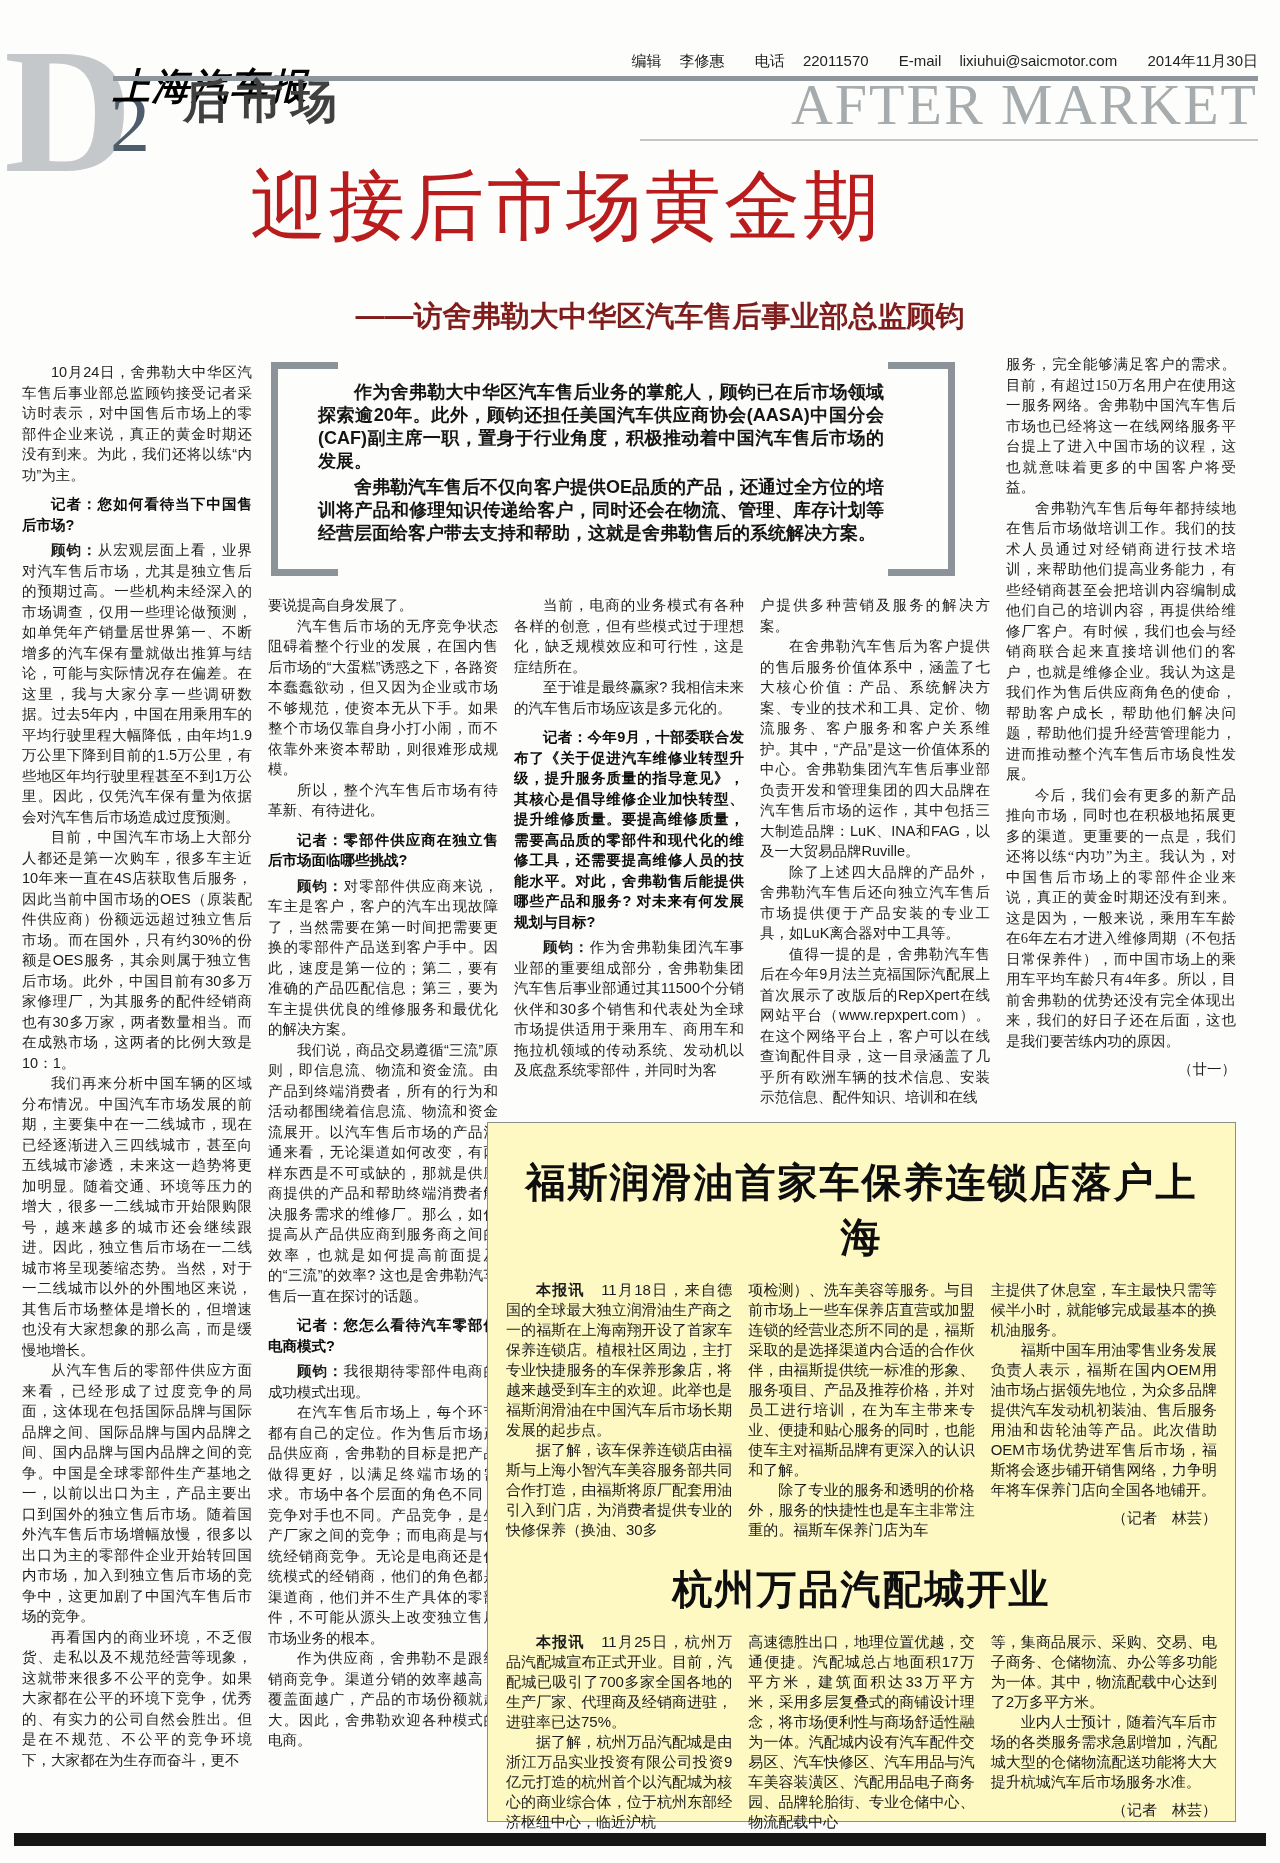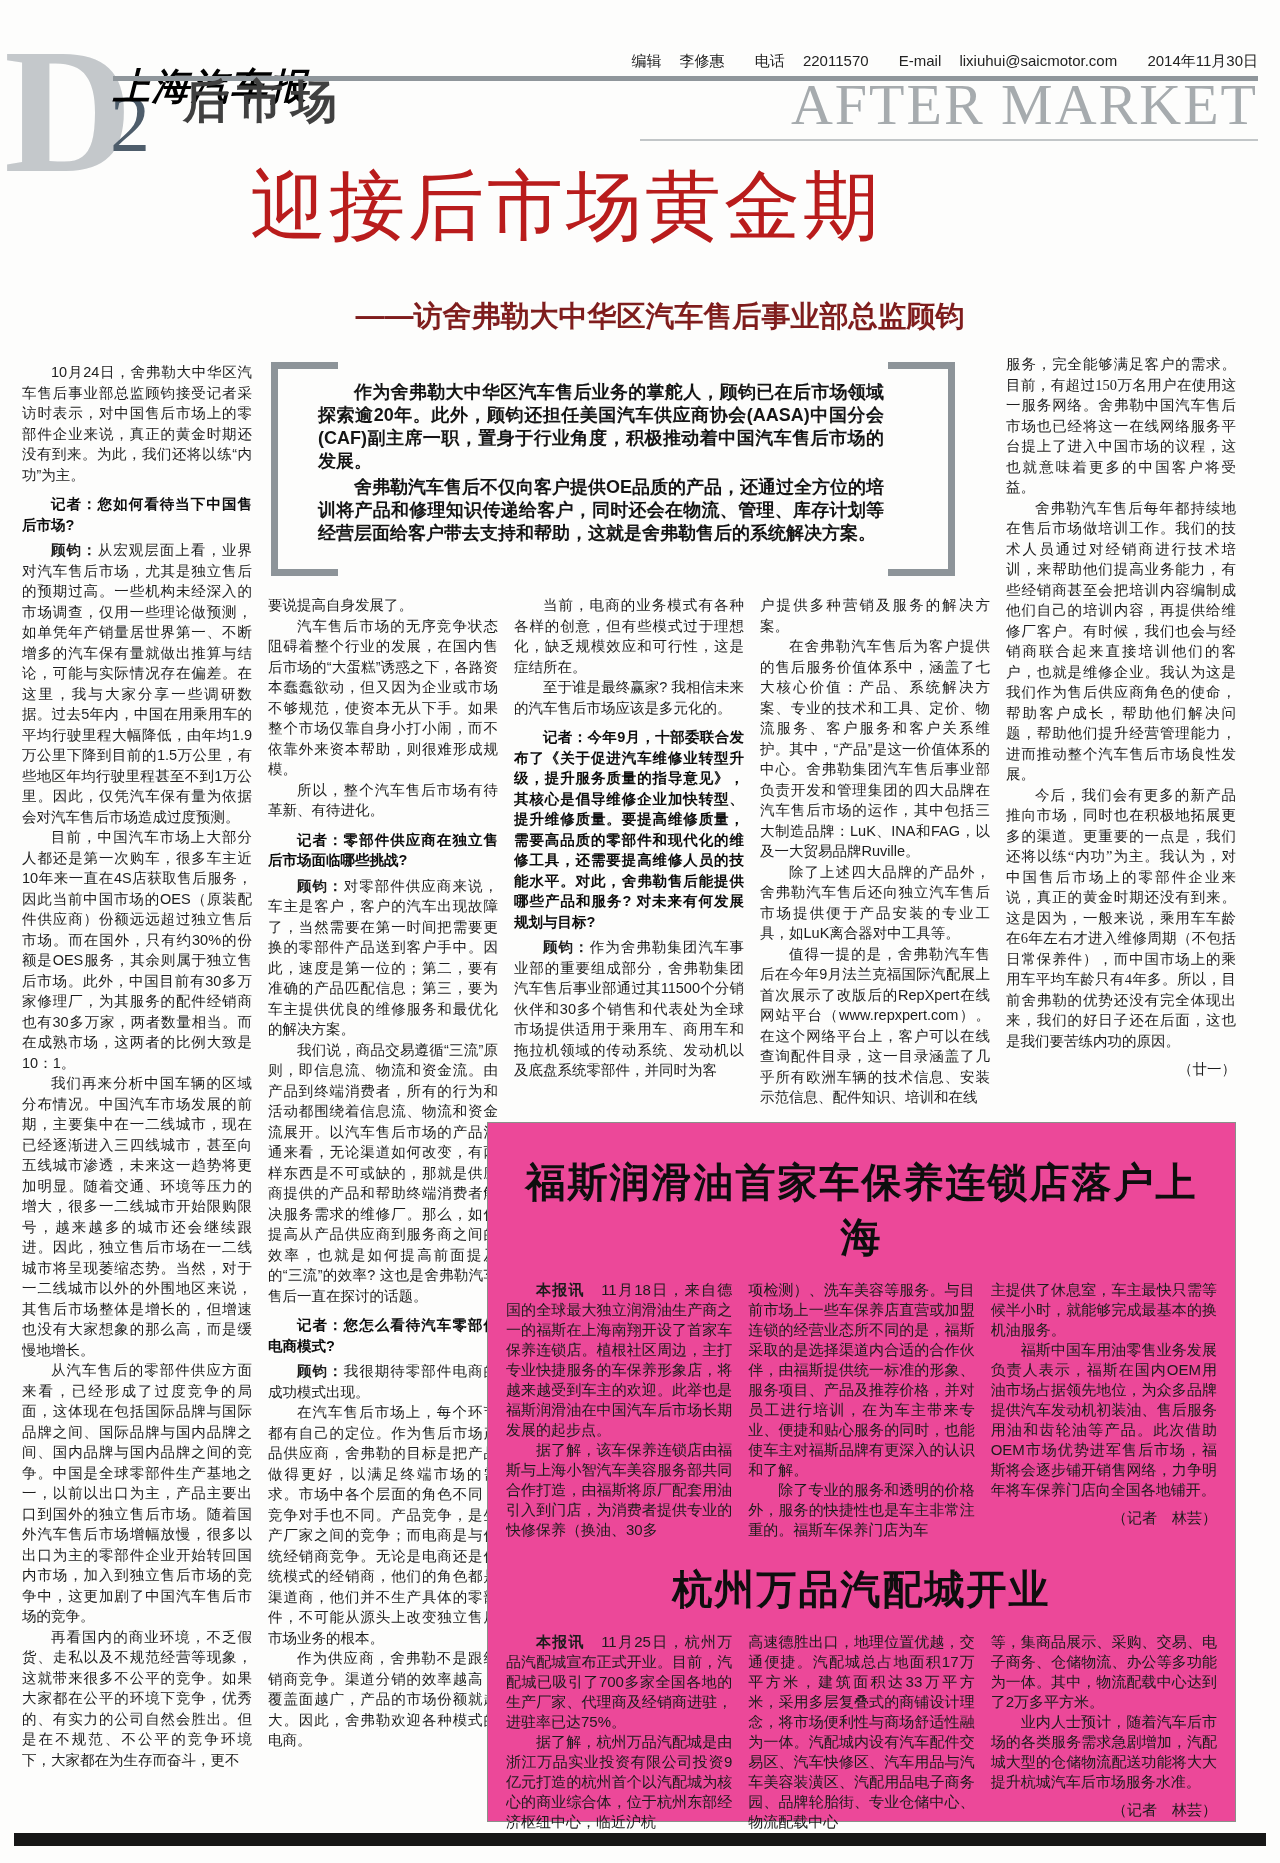--- a/index.html
+++ b/index.html
@@ -44,21 +44,21 @@
   .col3{left:514px;top:595px;height:522px;}
   .col4{left:760px;top:595px;height:522px;}
   .col5{left:1006px;top:354px;height:742px;font-family:Liberation Serif, serif;}
   .para{margin:0;text-indent:2em;text-align:justify;}
   .para.cont{text-indent:0;}
   .para.q{font-weight:700;color:#0d0d0d;margin:9px 0 5px;}
   .para.sign{text-indent:0;text-align:right;margin-top:8px;}
   .para b{font-weight:700;}
   
   .greenbox{position:absolute;left:487px;top:1122px;width:749px;height:700px;box-sizing:border-box;
-            background:#ec4899;border:1px solid #8a8f8a;padding:0 18px;}
+            background:#fef9c3;border:1px solid #8a8f8a;padding:0 18px;}
   .box-title{margin:0;text-align:center;font-size:40px;font-weight:900;color:#0e0e0e;letter-spacing:2px;}
   .box-title.t1{margin-top:32px;}
   .box-title.t2{margin-top:16px;}
   .box-body{display:flex;gap:16px;margin-top:15px;overflow:hidden;}
   .box-body.b1{height:266px;}
   .box-body.b2{height:212px;}
   .bcol{flex:1;font-size:15px;line-height:20px;text-align:justify;color:#1c1c1c;}
   
   .bottom-bar{position:absolute;left:14px;top:1833px;width:1252px;height:13px;background:#161616;}
 </style>

